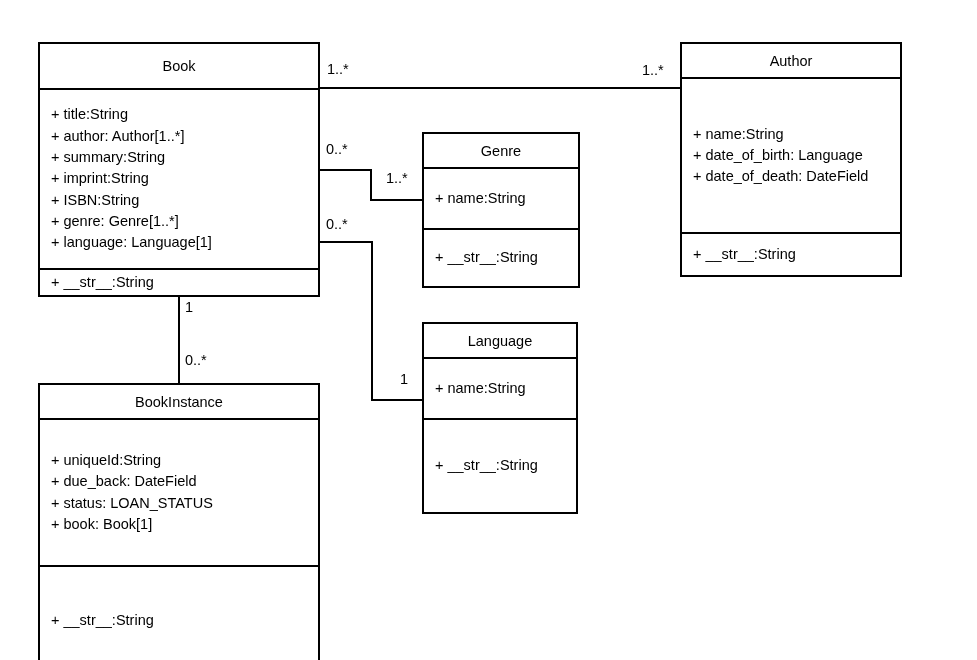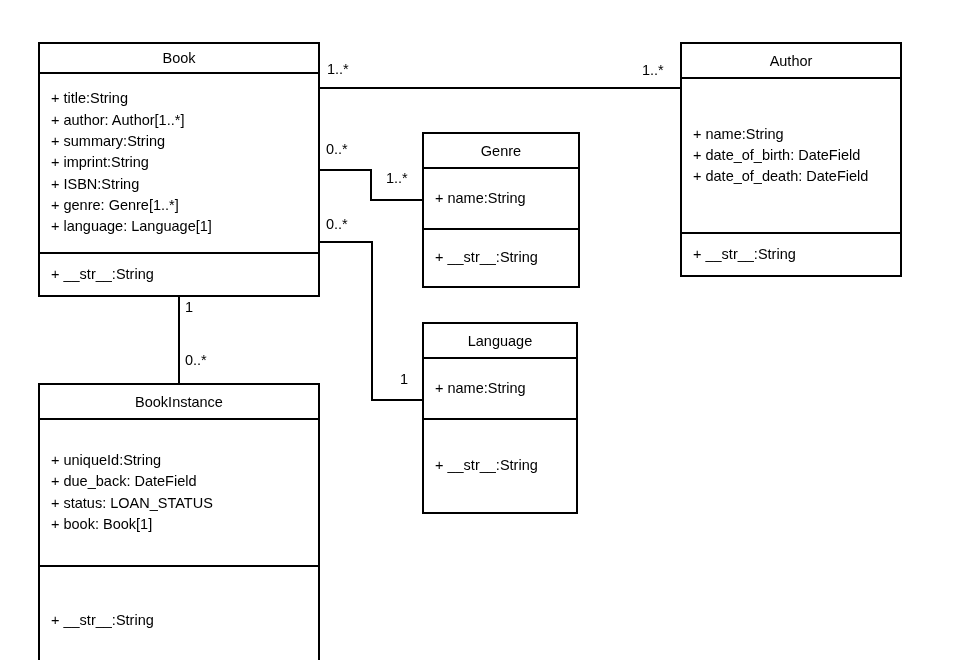--- a/index.html
+++ b/index.html
@@ -72,40 +72,40 @@
 <div id="canvas">
 
   <svg id="edges">
     <line x1="320" y1="88" x2="680" y2="88" stroke="#000000" stroke-width="2"></line>
     <polyline points="320,170 371,170 371,200 422,200" fill="none" stroke="#000000" stroke-width="2"></polyline>
     <polyline points="320,242 372,242 372,400 422,400" fill="none" stroke="#000000" stroke-width="2"></polyline>
     <line x1="179" y1="297" x2="179" y2="383" stroke="#000000" stroke-width="2"></line>
   </svg>
 
   <div class="class-box" style="left:38px; top:42px; width:282px; height:255px">
-    <div class="cb-title" style="height:28px">Book</div>
+    <div class="cb-title" style="height:44px">Book</div>
     <div class="cb-attrs" style="height:180px">
       <div class="member">+ title:String</div>
       <div class="member">+ author: Author[1..*]</div>
       <div class="member">+ summary:String</div>
       <div class="member">+ imprint:String</div>
       <div class="member">+ ISBN:String</div>
       <div class="member">+ genre: Genre[1..*]</div>
       <div class="member">+ language: Language[1]</div>
     </div>
     <div class="cb-methods">
       <div class="member">+ __str__:String</div>
     </div>
   </div>
 
   <div class="class-box" style="left:680px; top:42px; width:222px; height:235px">
     <div class="cb-title" style="height:33px">Author</div>
     <div class="cb-attrs" style="height:155px">
       <div class="member">+ name:String</div>
-      <div class="member">+ date_of_birth: DateField</div>
+      <div class="member">+ date_of_birth: Language</div>
       <div class="member">+ date_of_death: DateField</div>
     </div>
     <div class="cb-methods">
       <div class="member">+ __str__:String</div>
     </div>
   </div>
 
   <div class="class-box" style="left:422px; top:132px; width:158px; height:156px">
     <div class="cb-title" style="height:33px">Genre</div>
     <div class="cb-attrs" style="height:61px">

